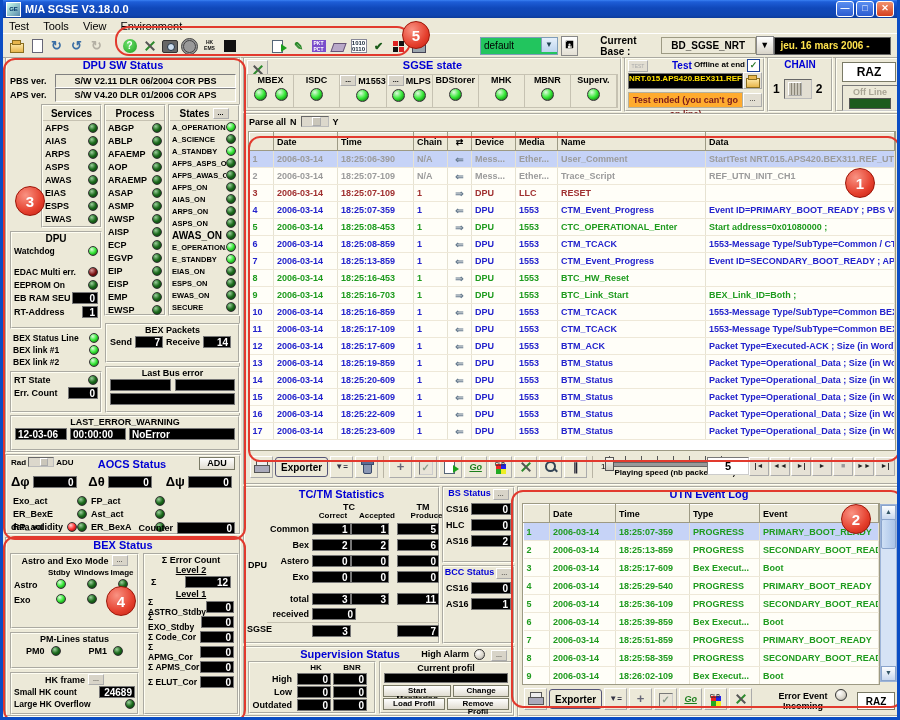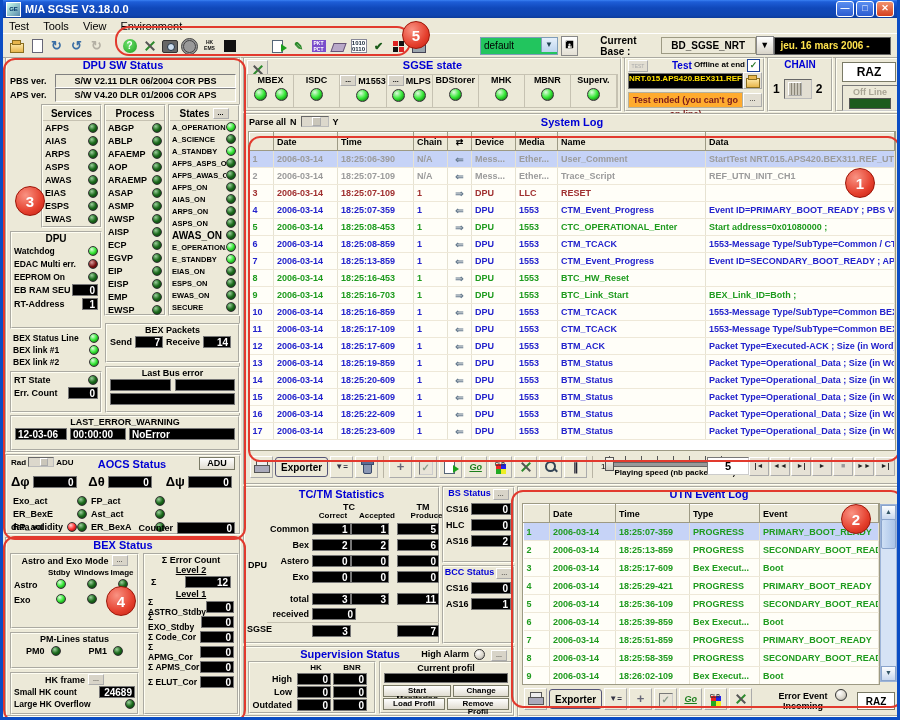--- a/index.html
+++ b/index.html
@@ -424,21 +424,21 @@
           </div>
         </div>
     </div>
     <div class="gbox" style="left:3px;top:172px;width:92px;height:98px">
       <div class="gtitle">DPU</div>
       <div id="dpu-leds">
           <div class="ledrow" style="height: 13px;">
             <span class="ll" style="font-size: 8.5px;">Watchdog</span>
             <span class="led on"></span>
           </div>
-          <div class="ledrow" style="height: 13px;">
+          <div class="ledrow" style="height: 13px; margin-top: 8px;">
             <span class="ll" style="font-size: 8.5px;">EDAC Multi err.</span>
             <span class="led dred"></span>
           </div>
           <div class="ledrow" style="height: 13px;">
             <span class="ll" style="font-size: 8.5px;">EEPROM On</span>
             <span class="led dim"></span>
           </div>
         </div>
       <div class="valrow">
         <span>EB RAM SEU</span>
@@ -765,21 +765,20 @@
 
   <div class="panel" style="left:240px;top:113px;width:658px;height:372px">
     <div style="position:absolute;left:4px;top:1px;display:flex;align-items:center;gap:4px;font-weight:bold;font-size:9px">
       <span>Parse all</span>
       <span>N</span>
       <span style="width:26px;height:9px;border:1px inset #bbb;background:#dcd8cc;position:relative">
         <span style="position:absolute;left:10px;top:0;width:7px;height:7px;background:#cac6ba;border:1px outset #fff"></span>
         </span>
       <span>Y</span>
     </div>
-    <div class="ptitle" style="position:absolute;left:0;right:0;top:1px">System Log</div>
     <div class="tblwrap" style="left:3px;top:16px;right:3px;bottom:32px">
       <table class="log">
         <colgroup>
             <col style="width:24px">
             <col style="width:64px">
             <col style="width:76px">
             <col style="width:34px">
             <col style="width:24px">
             <col style="width:44px">
             <col style="width:42px">
@@ -1224,21 +1223,21 @@
             <tr class="c-green">
               <td class="numc" style="height: 17px;">3</td>
               <td style="height: 17px;">2006-03-14</td>
               <td style="height: 17px;">18:25:17-609</td>
               <td style="height: 17px;">Bex Execut...</td>
               <td style="height: 17px;">Boot</td>
             </tr>
             <tr class="c-green">
               <td class="numc" style="height: 17px;">4</td>
               <td style="height: 17px;">2006-03-14</td>
-              <td style="height: 17px;">18:25:29-421</td>
+              <td style="height: 17px;">18:25:29-540</td>
               <td style="height: 17px;">PROGRESS</td>
               <td style="height: 17px;">PRIMARY_BOOT_READY</td>
             </tr>
             <tr class="c-green">
               <td class="numc" style="height: 17px;">5</td>
               <td style="height: 17px;">2006-03-14</td>
               <td style="height: 17px;">18:25:36-109</td>
               <td style="height: 17px;">PROGRESS</td>
               <td style="height: 17px;">SECONDARY_BOOT_READY</td>
             </tr>

